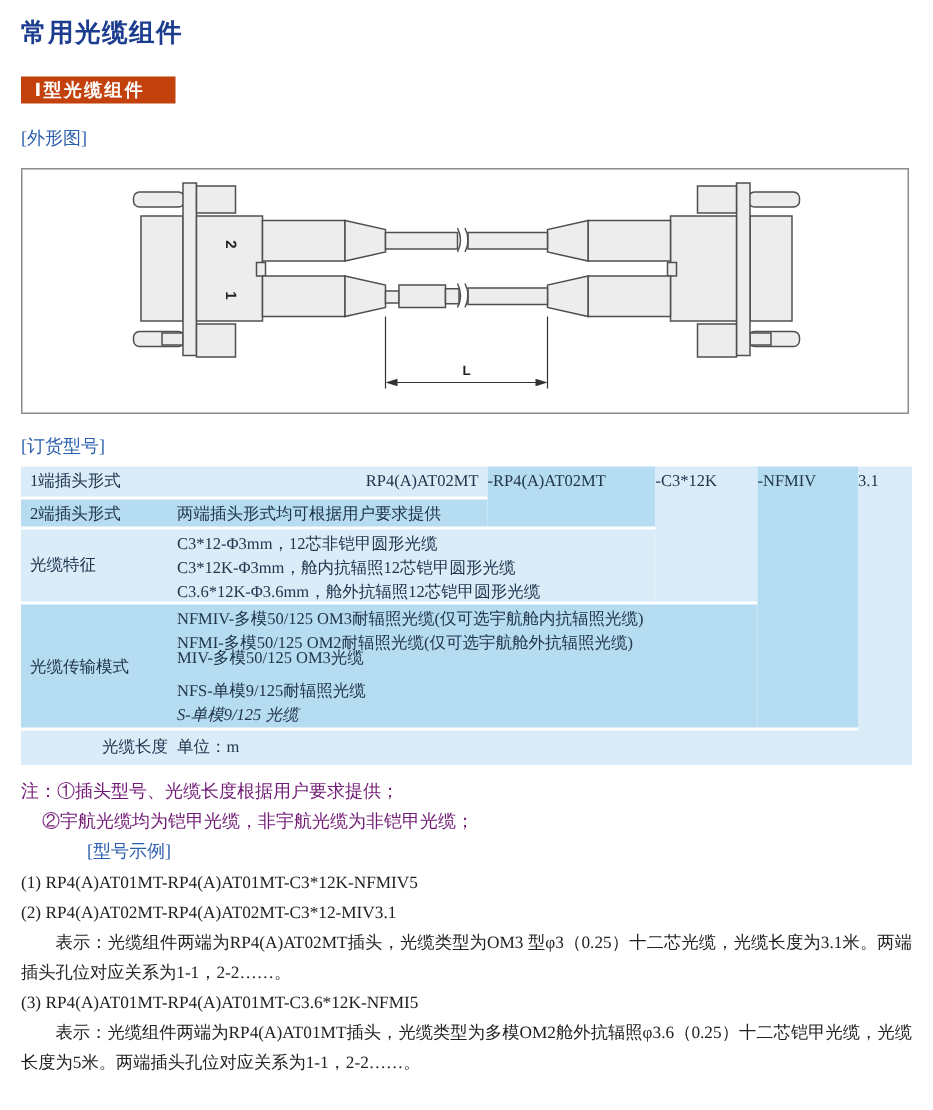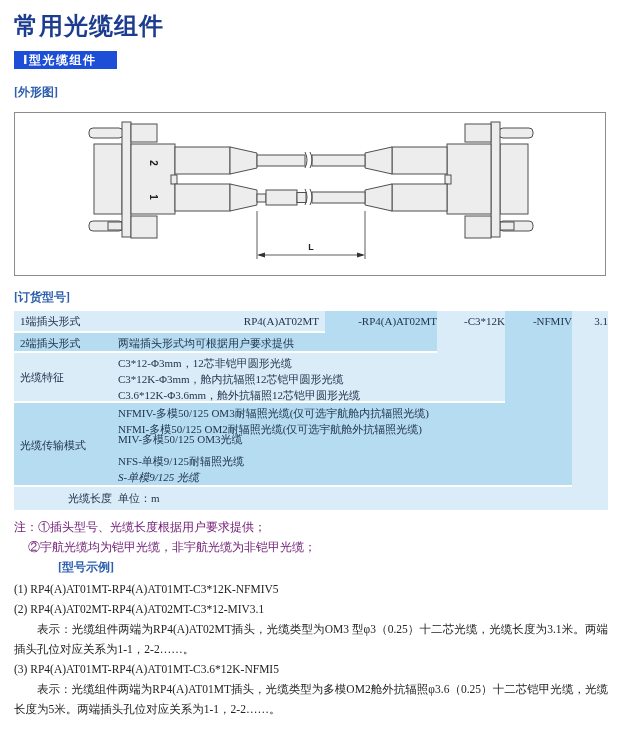--- a/index.html
+++ b/index.html
@@ -1,32 +1,32 @@
 <!DOCTYPE html>
 <html><head>
 <meta charset="utf-8">
 <style>
   html,body{margin:0;padding:0;background:#fff;}
   body{width:622px;height:740px;overflow:hidden;position:relative;
        font-family:"Liberation Serif","DejaVu Serif",serif;color:#21354f;}
   .abs{position:absolute;}
   .page-title{left:14px;top:10px;font-family:"Liberation Sans","DejaVu Sans",sans-serif;
-              font-size:24px;font-weight:bold;color:#1c3d8f;letter-spacing:1px;}
-  .section-bar{left:14px;top:51px;width:103px;height:18px;background:#1d4ed8;color:#fff;
+              font-size:17px;font-weight:bold;color:#1c3d8f;letter-spacing:1px;}
+  .section-bar{left:14px;top:51px;width:103px;height:18px;background:#c2410c;color:#fff;
                font-family:"Liberation Sans","DejaVu Sans",sans-serif;font-size:12px;
                font-weight:bold;line-height:18px;padding-left:9px;letter-spacing:1.5px;
                box-sizing:border-box;}
-  .bracket-label{font-size:12px;font-weight:bold;color:#2b5fad;left:14px;}
+  .bracket-label{font-size:12px;font-weight:normal;color:#2b5fad;left:14px;}
   .diagram-box{left:14px;top:112px;width:592px;height:164px;border:1px solid #8c8c8c;
                box-sizing:border-box;background:#fff;}
   .order-table{left:14px;top:311px;width:523px;height:201px;font-size:11px;}
   .shadeA{background:#d9ecf8;}
   .shadeB{background:#b6dcf1;}
   .tcell{position:absolute;white-space:nowrap;line-height:16px;}
-  .tcenter{text-align:right;}
+  .tcenter{text-align:left;}
   .tright{text-align:right;}
   .note-text{color:#701a75;font-size:12px;line-height:20px;white-space:nowrap;}
   .examples{left:14px;top:579px;width:594px;font-size:11.5px;color:#222;}
   .ex-code{line-height:20px;white-space:nowrap;}
   .ex-desc{margin:0;text-indent:2em;line-height:20px;text-align:justify;}
   svg text{font-family:"Liberation Sans","DejaVu Sans",sans-serif;}
 </style>
 </head>
 <body>
 

